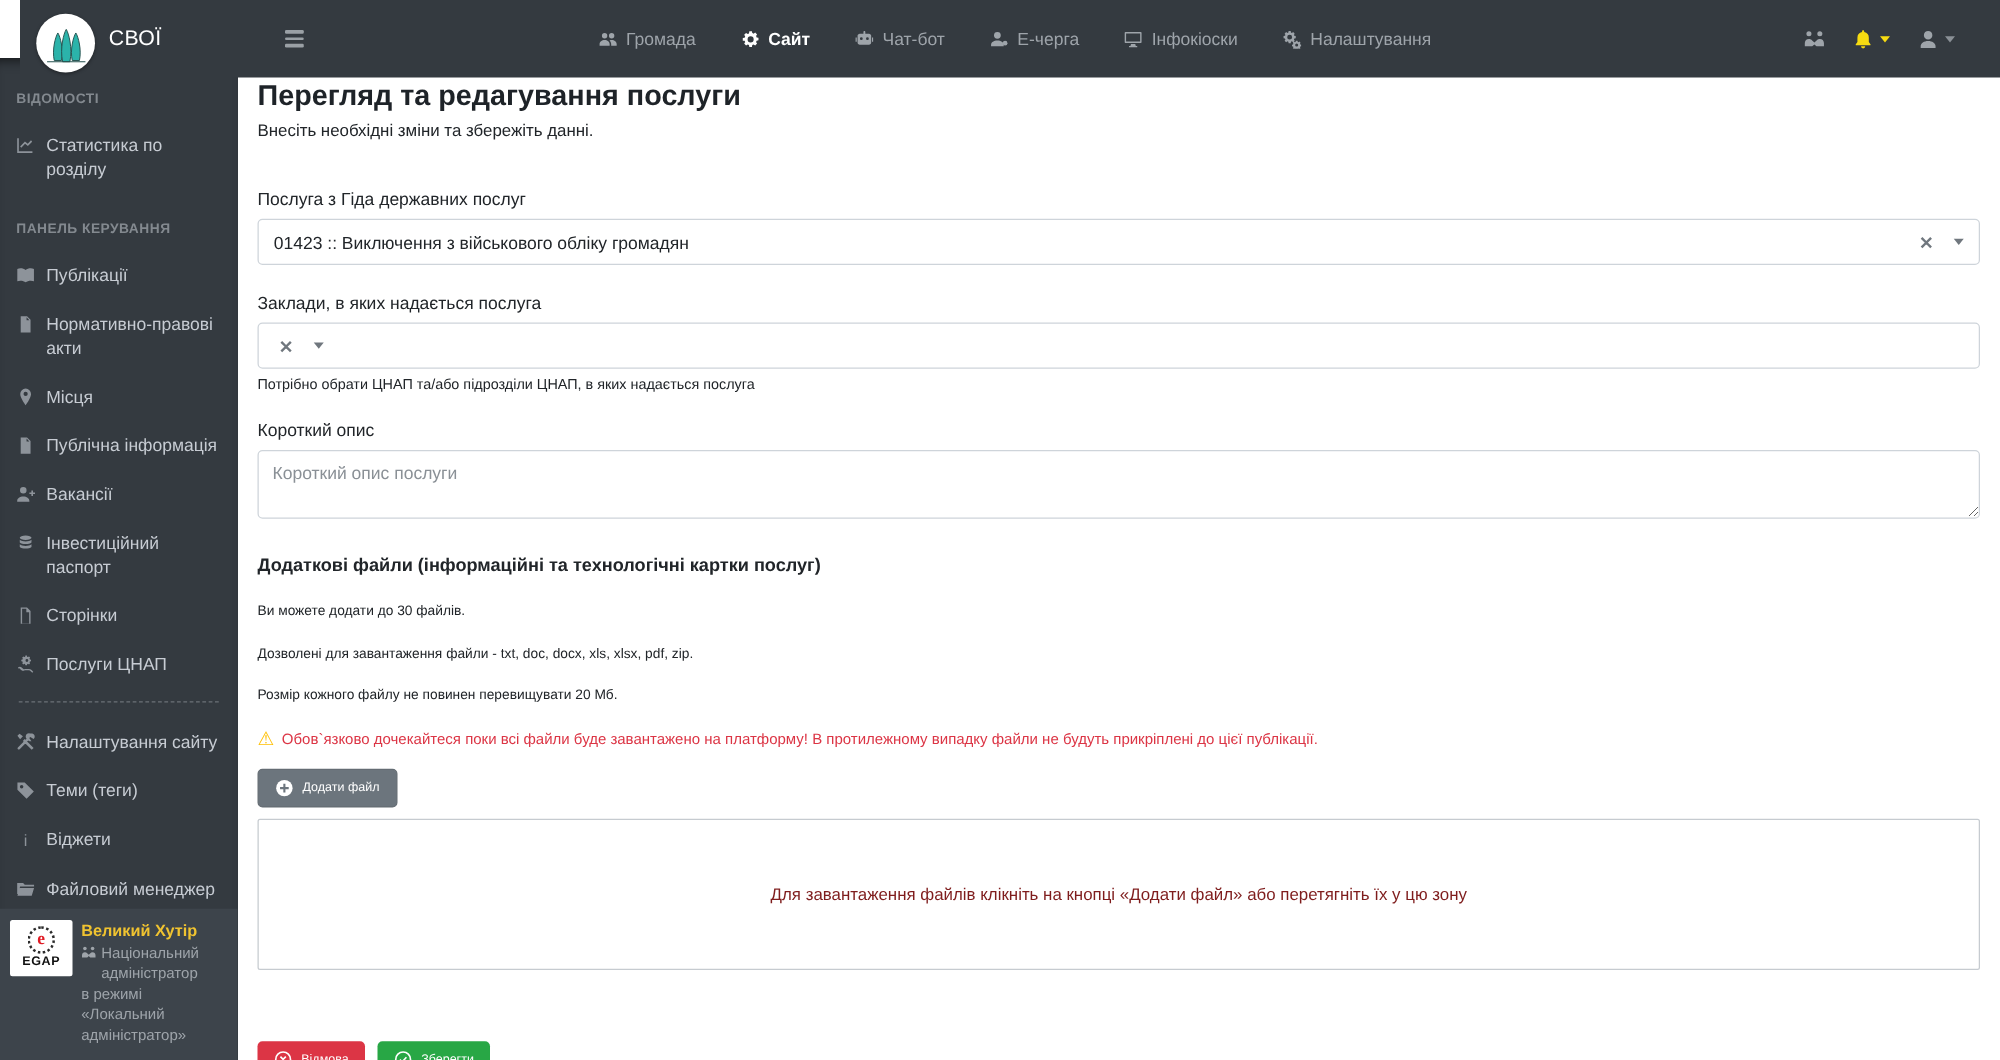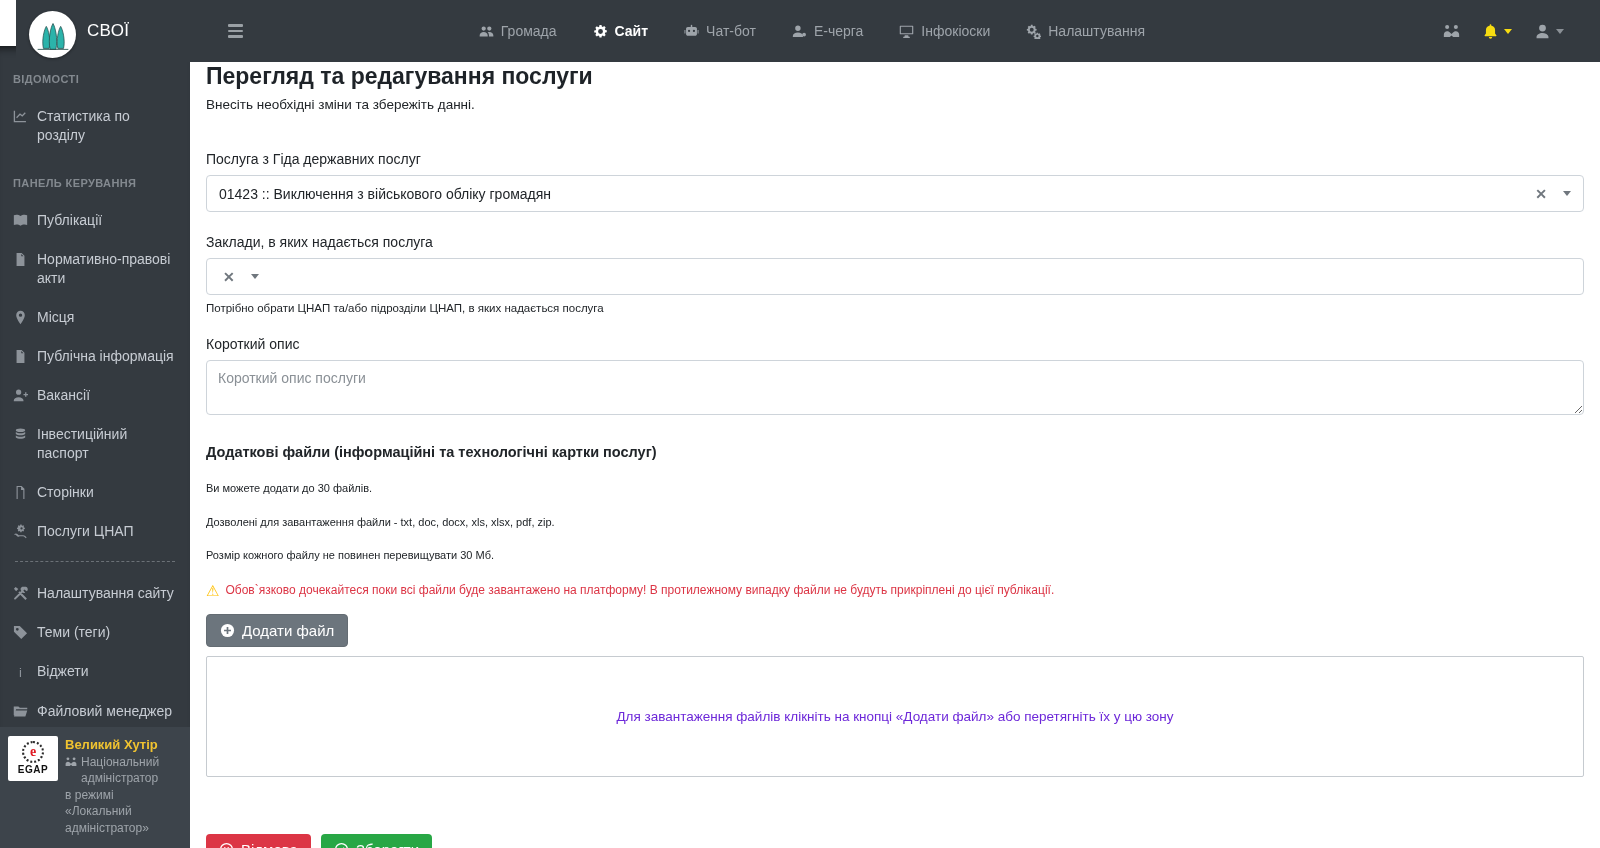--- a/index.html
+++ b/index.html
@@ -74,29 +74,29 @@
                         padding:9px 11px; font-size:14px; font-family:"Liberation Sans", sans-serif;
                         color:#212529; resize:vertical; }
   textarea.short-desc::placeholder { color:#8a9096; }
 
   .files-heading { font-size:14.5px; font-weight:bold; margin-top:25px; margin-bottom:22px; }
   .files-line { font-size:11px; margin-bottom:21.5px; }
   .files-warning { font-size:12px; color:#dc3545; margin-bottom:16px; display:flex; align-items:center; gap:6px; }
   .warn-glyph { color:#ffc107; font-size:15px; line-height:1; }
 
   .btn { display:inline-flex; align-items:center; gap:7px; border:none; border-radius:4px;
-         font-family:"Liberation Sans", sans-serif; font-size:15px; color:#fff; cursor:pointer;
+         font-family:"Liberation Sans", sans-serif; font-size:10px; color:#fff; cursor:pointer;
          padding:7px 13px; }
   .btn .ic { width:15px; height:15px; }
   .btn-secondary { background:#6c757d; border:1px solid #646c73; }
   .btn-danger { background:#dc3545; }
   .btn-success { background:#28a745; }
 
   .dropzone { margin-top:9px; height:121px; border:1px solid #c6cbd0; border-radius:2px; background:#fff;
-              display:flex; align-items:center; justify-content:center; font-size:13.5px; color:#6d28d9; }
+              display:flex; align-items:center; justify-content:center; font-size:13.5px; color:#7f1d1d; }
 
   .actions { margin-top:57px; display:flex; gap:10px; }
 </style>
 </head>
 <body>
 
 <div class="topbar">
   <div class="brand">
     <span class="logo-circle">
       <svg viewBox="0 0 48 48" width="46" height="46">
@@ -317,21 +317,21 @@
     <span class="select-caret"></span>
   </div>
   <div class="helper">Потрібно обрати ЦНАП та/або підрозділи ЦНАП, в яких надається послуга</div>
 
   <div class="field-label tight">Короткий опис</div>
   <textarea class="short-desc" placeholder="Короткий опис послуги" style=""></textarea>
 
   <div class="files-heading">Додаткові файли (інформаційні та технологічні картки послуг)</div>
   <div class="files-line">Ви можете додати до 30 файлів.</div>
   <div class="files-line">Дозволені для завантаження файли - txt, doc, docx, xls, xlsx, pdf, zip.</div>
-  <div class="files-line">Розмір кожного файлу не повинен перевищувати 30 Мб.</div>
+  <div class="files-line">Розмір кожного файлу не повинен перевищувати 20 Мб.</div>
 
   <div class="files-warning">
     <span class="warn-glyph">⚠</span>
     <span>Обов`язково дочекайтеся поки всі файли буде завантажено на платформу! В протилежному випадку файли не будуть прикріплені до цієї публікації.</span>
   </div>
 
   <button class="btn btn-secondary">
     <svg class="ic" viewBox="0 0 16 16">
       <circle cx="8" cy="8" r="7" fill="#fff"></circle>
       <path d="M7.1 4.3h1.8v2.8h2.8v1.8H8.9v2.8H7.1V8.9H4.3V7.1h2.8V4.3z" fill="#6c757d"></path>

